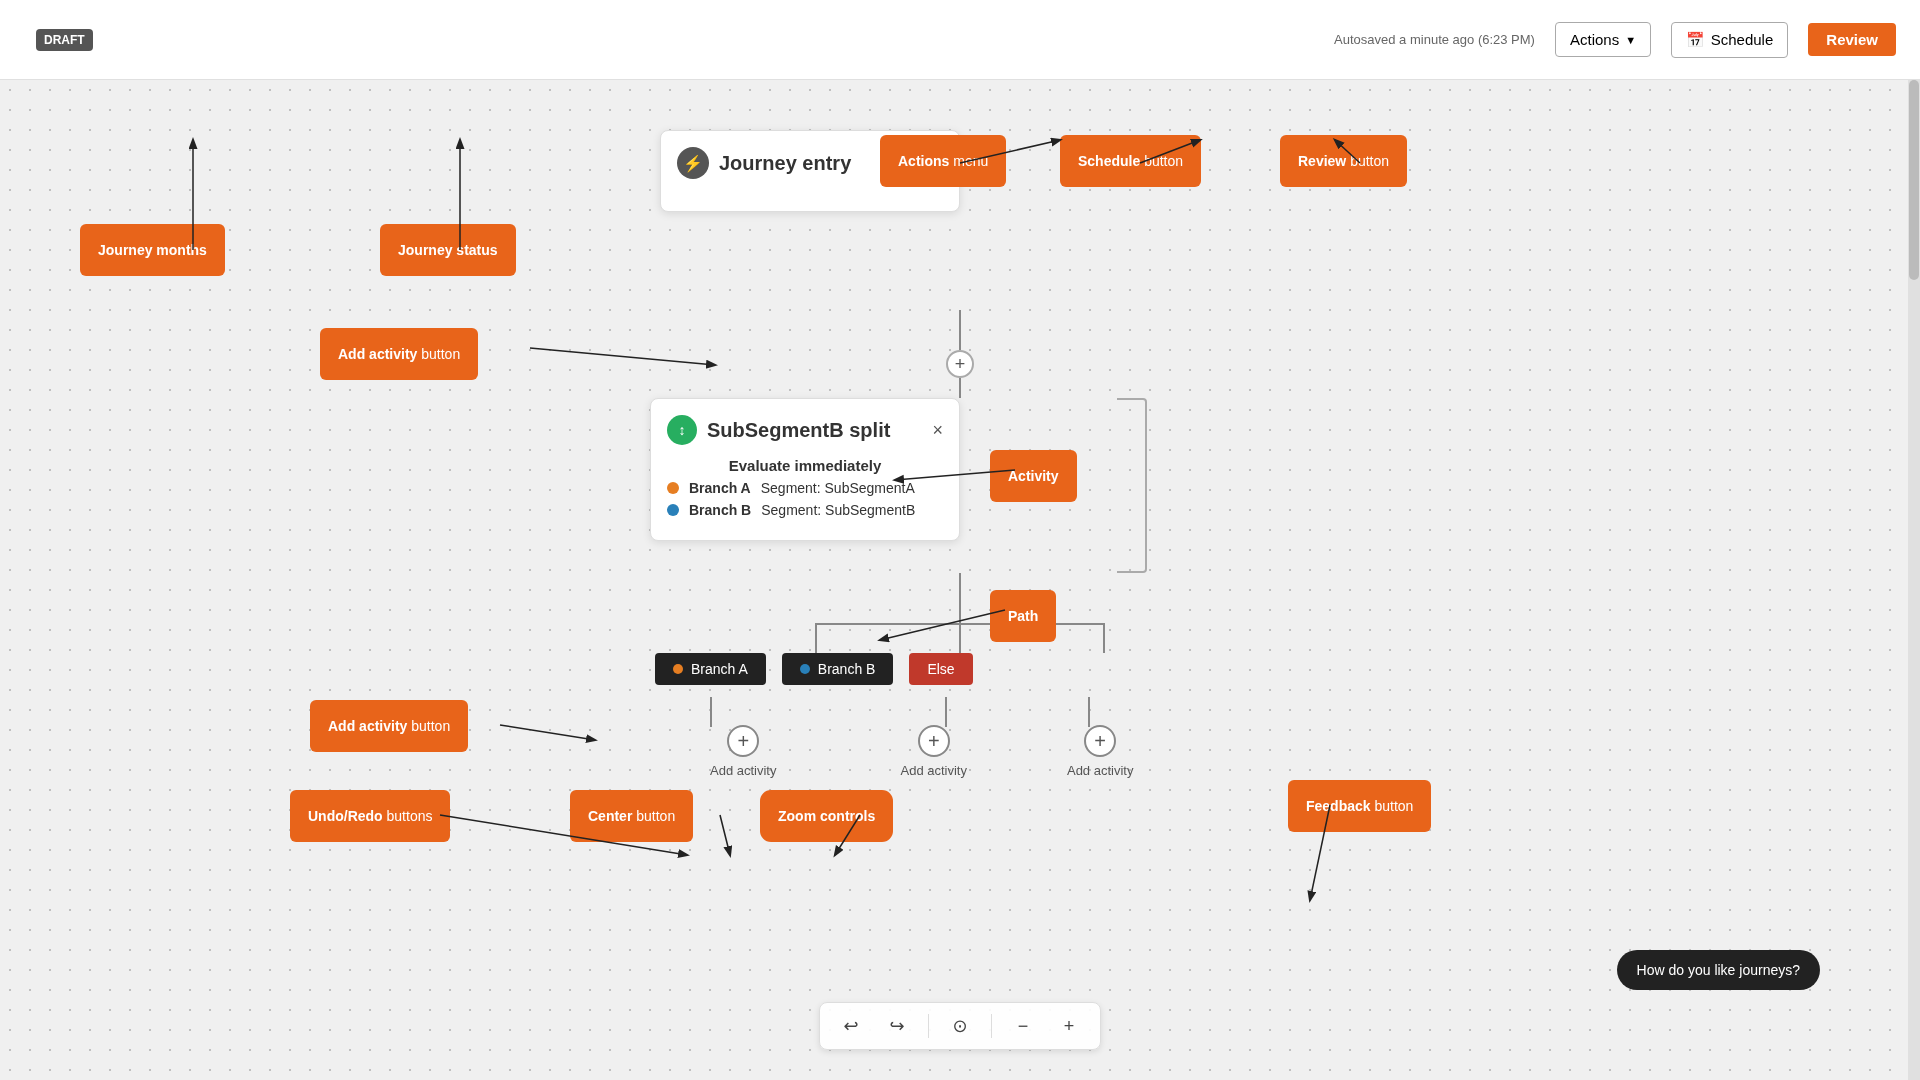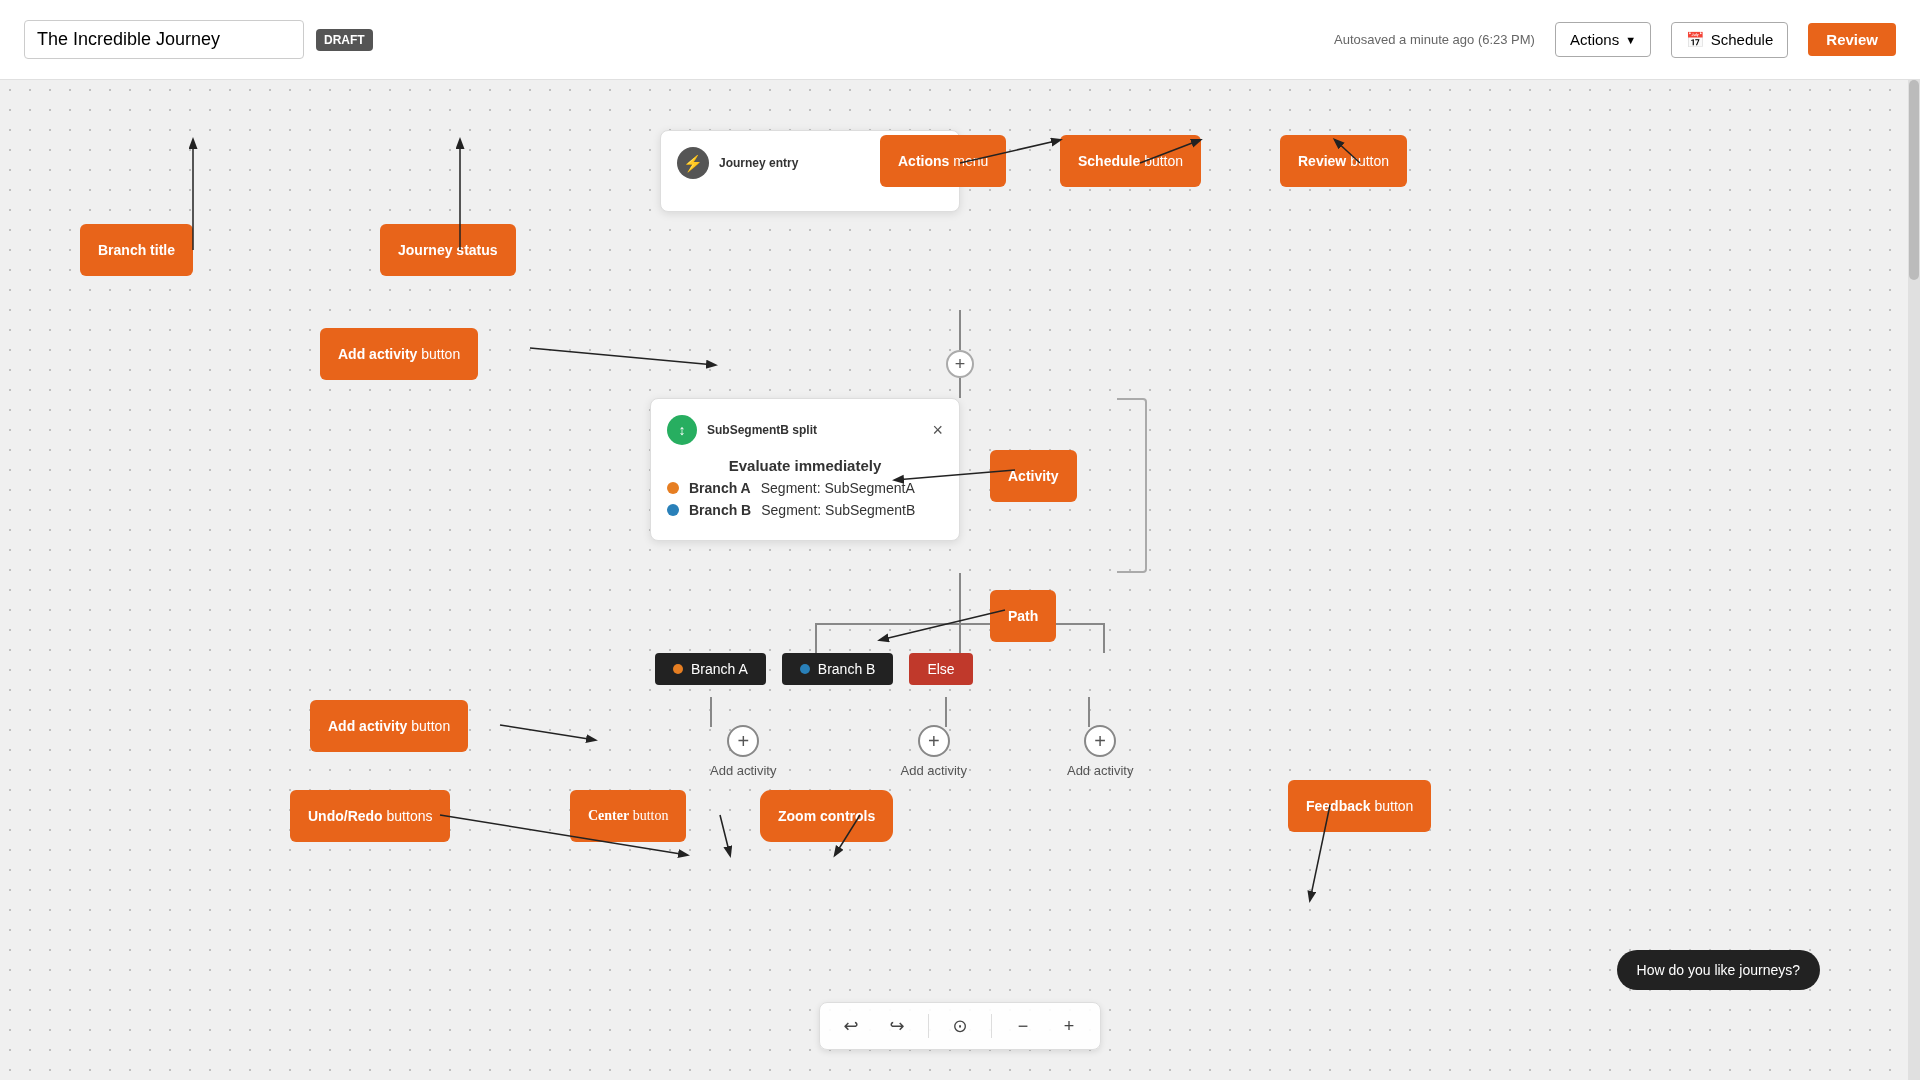--- a/index.html
+++ b/index.html
@@ -137,21 +137,21 @@
       height: 32px;
       border-radius: 50%;
       background: #555;
       display: flex;
       align-items: center;
       justify-content: center;
       color: #fff;
       font-size: 16px;
     }
     .card-title {
-      font-size: 12px;
+      font-size: 20px;
       font-weight: 600;
       color: #333;
     }
     .card-body {
       text-align: center;
       padding: 16px 0;
       color: #333;
       font-size: 15px;
     }
 
@@ -390,21 +390,20 @@
       right: 1px;
       height: 200px;
       background: #bbb;
       border-radius: 6px;
     }
   </style>
 </head>
 <body>
 
 <div class="top-bar">
-  <input class="journey-title-input" type="text" value="The Incredible Journey" style="">
   <span class="draft-badge">DRAFT</span>
 
   <div class="top-bar-right">
     <span class="autosave-text">Autosaved a minute ago (6:23 PM)</span>
     <button class="actions-btn">
       <span>Actions</span>
       <span class="chevron">▼</span>
     </button>
     <button class="schedule-btn">
       <span>📅</span>
@@ -529,21 +528,21 @@
     <button class="toolbar-btn">
       <span>+</span>
     </button>
   </div>
 
   <div class="scrollbar">
     <div class="scrollbar-thumb"></div>
   </div>
 
   <div class="annotation" style="top:144px; left:80px;">
-    <span class="bold">Branch title</span>
+    <span class="bold">Journey months</span>
   </div>
 
   <div class="annotation" style="top:144px; left:380px;">
     <span class="bold">Journey status</span>
   </div>
 
   <div class="annotation" style="top:55px; left:880px;">
     <span class="bold">Actions</span><span class="normal"> menu</span>
   </div>
 
@@ -568,21 +567,21 @@
   </div>
 
   <div class="annotation" style="top:620px; left:310px;">
     <span class="bold">Add activity</span><span class="normal"> button</span>
   </div>
 
   <div class="annotation" style="top:710px; left:290px;">
     <span class="bold">Undo/Redo</span><span class="normal"> buttons</span>
   </div>
 
-  <div class="annotation" style="top:710px; left:570px;font-family:Liberation Serif, serif;">
+  <div class="annotation" style="top:710px; left:570px;">
     <span class="bold">Center</span><span class="normal"> button</span>
   </div>
 
   <div class="annotation" style="top:710px; left:760px;border-radius:11px;">
     <span class="bold">Zoom controls</span>
   </div>
 
   <div class="annotation" style="top:700px; left:1288px;">
     <span class="bold">Feedback</span><span class="normal"> button</span>
   </div>

